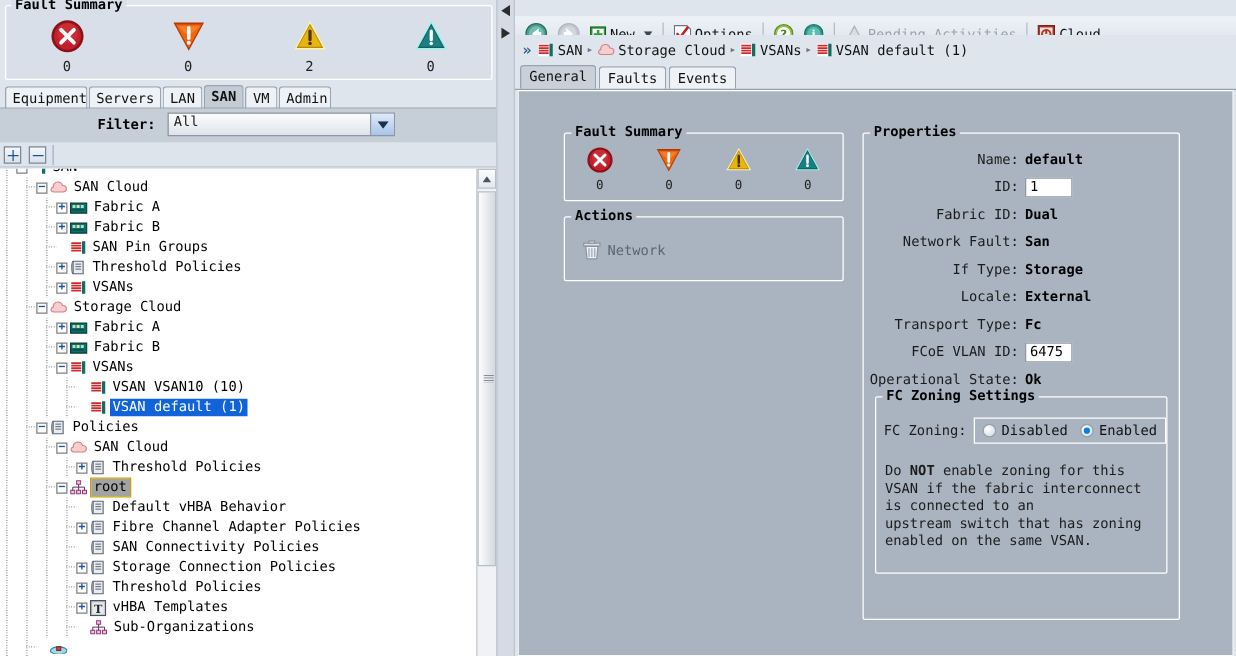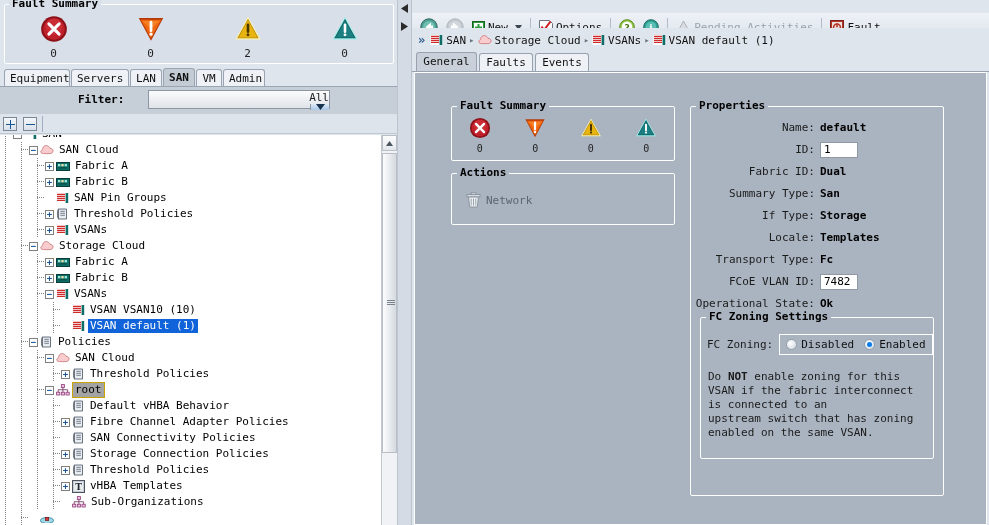--- a/index.html
+++ b/index.html
@@ -59,23 +59,23 @@
 
   
   #filter-bar {
     position: absolute; left: 0; top: 87px; width: 397px; height: 27px;
     background: #c6ced8;
   }
   #filter-label {
     position: absolute; left: 78px; top: 6px; font-weight: bold; font-size: 11px; color: #000;
   }
   #filter-combo {
-    position: absolute; left: 148px; top: 3px; width: 182px; height: 19px;
+    position: absolute; left: 134px; top: 3px; width: 182px; height: 19px;
     border: 1px solid #8d97a3; background: linear-gradient(#fbfcfd,#dfe3e9);
-    display: flex; align-items: flex-end; flex-direction: column;
+    display: flex; align-items: flex-start;
   }
   #filter-value { flex: 1; padding-left: 4px; font-size: 11px; color: #222; }
   #filter-arrow {
     width: 19px; height: 17px; background: linear-gradient(#dfeaf8,#a8c6e8);
     border-left: 1px solid #8d97a3;
     display: flex; align-items: center; justify-content: center;
   }
 
   
   #tree-toolbar {
@@ -867,21 +867,21 @@
       <div class="tb-sep"></div>
       <div class="tb-item">
         <span class="ico">
           <svg width="14" height="14" viewBox="0 0 14 14">
             <rect x="0.5" y="0.5" width="13" height="13" fill="#b8352b" stroke="#7e1f18"></rect>
             <rect x="2" y="2" width="10" height="10" fill="#e8e4dd"></rect>
             <circle cx="7" cy="7.4" r="3.4" fill="none" stroke="#b8352b" stroke-width="1.6"></circle>
             <path d="M7 3.2 v4" stroke="#b8352b" stroke-width="1.6"></path>
           </svg>
         </span>
-        <span class="ul">Fault</span>
+        <span class="ul">Cloud</span>
       </div>
     </div>
 
     <div id="breadcrumb">
       <span class="bc-chev">»</span>
       <span id="bc-items" style="display:flex;align-items:center;">
           <span class="bc-item">
             <span class="ico">
               <svg width="13" height="12" viewBox="0 0 13 12">
                 <rect x="0.5" y="1" width="9" height="10" fill="#fff"></rect>
@@ -1003,38 +1003,38 @@
             </div>
             <div class="prow" style="top: 34px;">
               <span class="plabel">ID:</span>
               <span class="pinput" style="width:38px">1</span>
             </div>
             <div class="prow" style="top: 56px;">
               <span class="plabel">Fabric ID:</span>
               <span class="pvalue">Dual</span>
             </div>
             <div class="prow" style="top: 78px;">
-              <span class="plabel">Summary Type:</span>
+              <span class="plabel">Network Fault:</span>
               <span class="pvalue">San</span>
             </div>
             <div class="prow" style="top: 100px;">
               <span class="plabel">If Type:</span>
               <span class="pvalue">Storage</span>
             </div>
             <div class="prow" style="top: 122px;">
               <span class="plabel">Locale:</span>
-              <span class="pvalue">Templates</span>
+              <span class="pvalue">External</span>
             </div>
             <div class="prow" style="top: 144px;">
               <span class="plabel">Transport Type:</span>
               <span class="pvalue">Fc</span>
             </div>
             <div class="prow" style="top: 166px;">
               <span class="plabel">FCoE VLAN ID:</span>
-              <span class="pinput" style="width:38px">7482</span>
+              <span class="pinput" style="width:38px">6475</span>
             </div>
             <div class="prow" style="top: 188px;">
               <span class="plabel">Operational State:</span>
               <span class="pvalue">Ok</span>
             </div>
           </div>
 
         <div id="zoning-grp">
           <div id="zoning-title">FC Zoning Settings</div>
           <div id="zoning-row">

